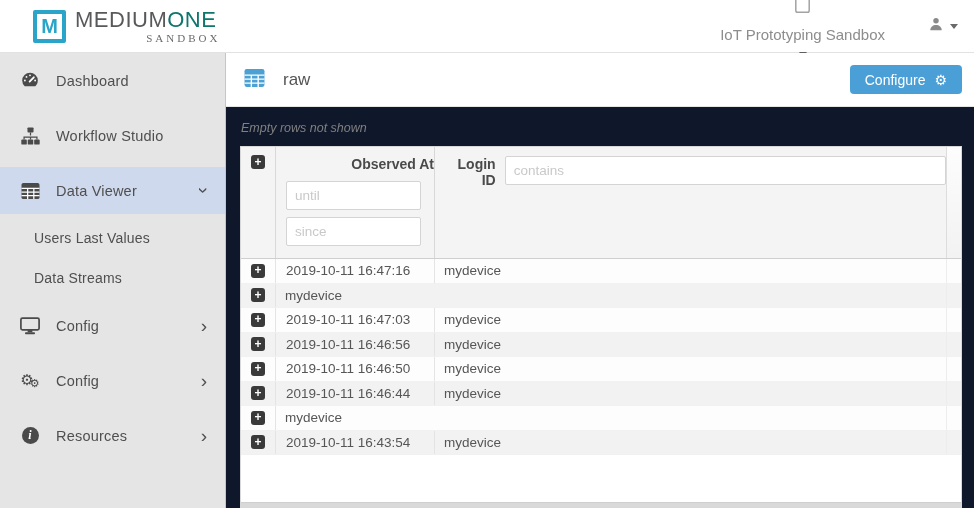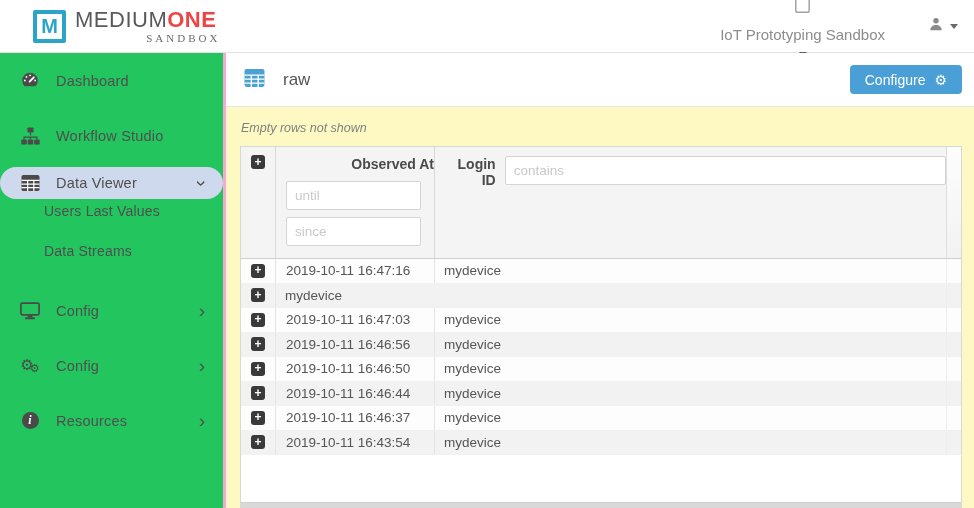--- a/index.html
+++ b/index.html
@@ -13,52 +13,52 @@
   .topbar { grid-column: 1 / 3; display: flex; align-items: center;
             background: #fff; border-bottom: 1px solid #e2e2e2; padding: 0 12px 0 33px; }
   .logo { display: flex; align-items: center; }
   .logo-box { width: 33px; height: 33px; border: 4px solid #2aa5c9; border-radius: 2px;
               display: flex; align-items: center; justify-content: center; }
   .logo-box span { color: #2aa5c9; font-weight: bold; font-size: 20px; line-height: 1;
                    transform: scaleY(1.05); }
   .logo-text { margin-left: 9px; display: flex; flex-direction: column; }
   .logo-line { font-size: 22px; letter-spacing: 0.5px; line-height: 1; }
   .brand-medium { color: #58595b; }
-  .brand-one { color: #ef4444; font-weight: bold; }
+  .brand-one { color: #0f766e; }
   .brand-sub { font-family: "Liberation Serif", serif; font-size: 11px; letter-spacing: 3px;
                color: #6b6b6b; text-align: right; margin-top: 1px; margin-right: -4px; }
 
   .topbar-right { margin-left: auto; display: flex; align-items: center; gap: 44px; }
   .project-selector { display: flex; align-items: center; gap: 9px; cursor: pointer; flex-direction: column; }
   .project-label { font-size: 15px; color: #8d8d8d; }
   .caret { width: 0; height: 0; border-left: 4.5px solid transparent;
            border-right: 4.5px solid transparent; border-top: 5.5px solid #5f5f5f; }
   .caret.sm { border-top-color: #6a6a6a; }
   .user-menu { display: flex; align-items: center; gap: 7px; cursor: pointer; padding-right: 4px; }
 
   
-  .sidebar { background: #22c55e; border-right: 3px solid #f9a8d4; padding-top: 0; }
+  .sidebar { background: #e5e5e5; border-right: 1px solid #f9a8d4; padding-top: 0; }
   .side-item { display: flex; align-items: center; height: 55px; padding: 0 18px;
                font-size: 14.5px; color: #4f4f4f; cursor: pointer; }
-  .side-item.active { background: #cfd9ed; height: 32px; margin: 4px 0; border-radius: 21px; }
+  .side-item.active { background: #cfd9ed; height: 47px; margin: 4px 0; }
   .icon-cell { width: 24px; display: flex; justify-content: center; align-items: center;
                margin-right: 14px; }
   .side-label { letter-spacing: 0.2px; }
   .chev { margin-left: auto; font-size: 19px; color: #4f4f4f; line-height: 1; }
   .chev.down { display: inline-block; transform: rotate(90deg); }
-  .side-sub { display: flex; align-items: flex-start; height: 40px; padding-left: 44px;
+  .side-sub { display: flex; align-items: center; height: 40px; padding-left: 34px;
               font-size: 14px; color: #4f4f4f; cursor: pointer; }
   .gears { position: relative; font-size: 15px; color: #4a4a4a; line-height: 1; white-space: nowrap; }
   .gears .g2 { font-size: 11px; margin-left: -4px; vertical-align: -2px; }
   .info-ic { width: 17px; height: 17px; border-radius: 50%; background: #4a4a4a; color: #fff;
              font-family: "Liberation Serif", serif; font-style: italic; font-weight: bold;
              font-size: 12px; display: flex; align-items: center; justify-content: center; }
 
   
-  .main { display: flex; flex-direction: column; background: #fef9c3; overflow: hidden; }
+  .main { display: flex; flex-direction: column; background: #0f172a; overflow: hidden; }
   .panel-header { height: 54px; background: #fff; border-bottom: 1px solid #e5e5e5;
                   display: flex; align-items: center; padding: 0 12px 0 18px; }
   .panel-title { font-size: 17px; color: #555; margin-left: 18px; }
   .configure-btn { margin-left: auto; height: 29px; padding: 0 15px; background: #4aa0d6;
                    border: none; border-radius: 4px; color: #fff; font-size: 14px;
                    font-family: "Liberation Sans", sans-serif; display: flex; align-items: center;
                    gap: 9px; cursor: pointer; }
   .configure-btn .gear-glyph { font-size: 14px; line-height: 1; }
 
   .content { flex: 1; display: flex; flex-direction: column; padding: 0 12px 0 14px; }
@@ -308,21 +308,20 @@
     </div>
     <div class="td-obs">2019-10-11 16:46:44</div>
     <div class="td-login">mydevice</div>
     <div class="td-scroll"></div>
   </div>
 
   <div class="trow">
     <div class="td-exp">
       <button class="plus">+</button>
     </div>
-    <div class="td-obs">2019-10-11 16:46:37</div>
     <div class="td-login">mydevice</div>
     <div class="td-scroll"></div>
   </div>
 
   <div class="trow">
     <div class="td-exp">
       <button class="plus">+</button>
     </div>
     <div class="td-obs">2019-10-11 16:43:54</div>
     <div class="td-login">mydevice</div>

